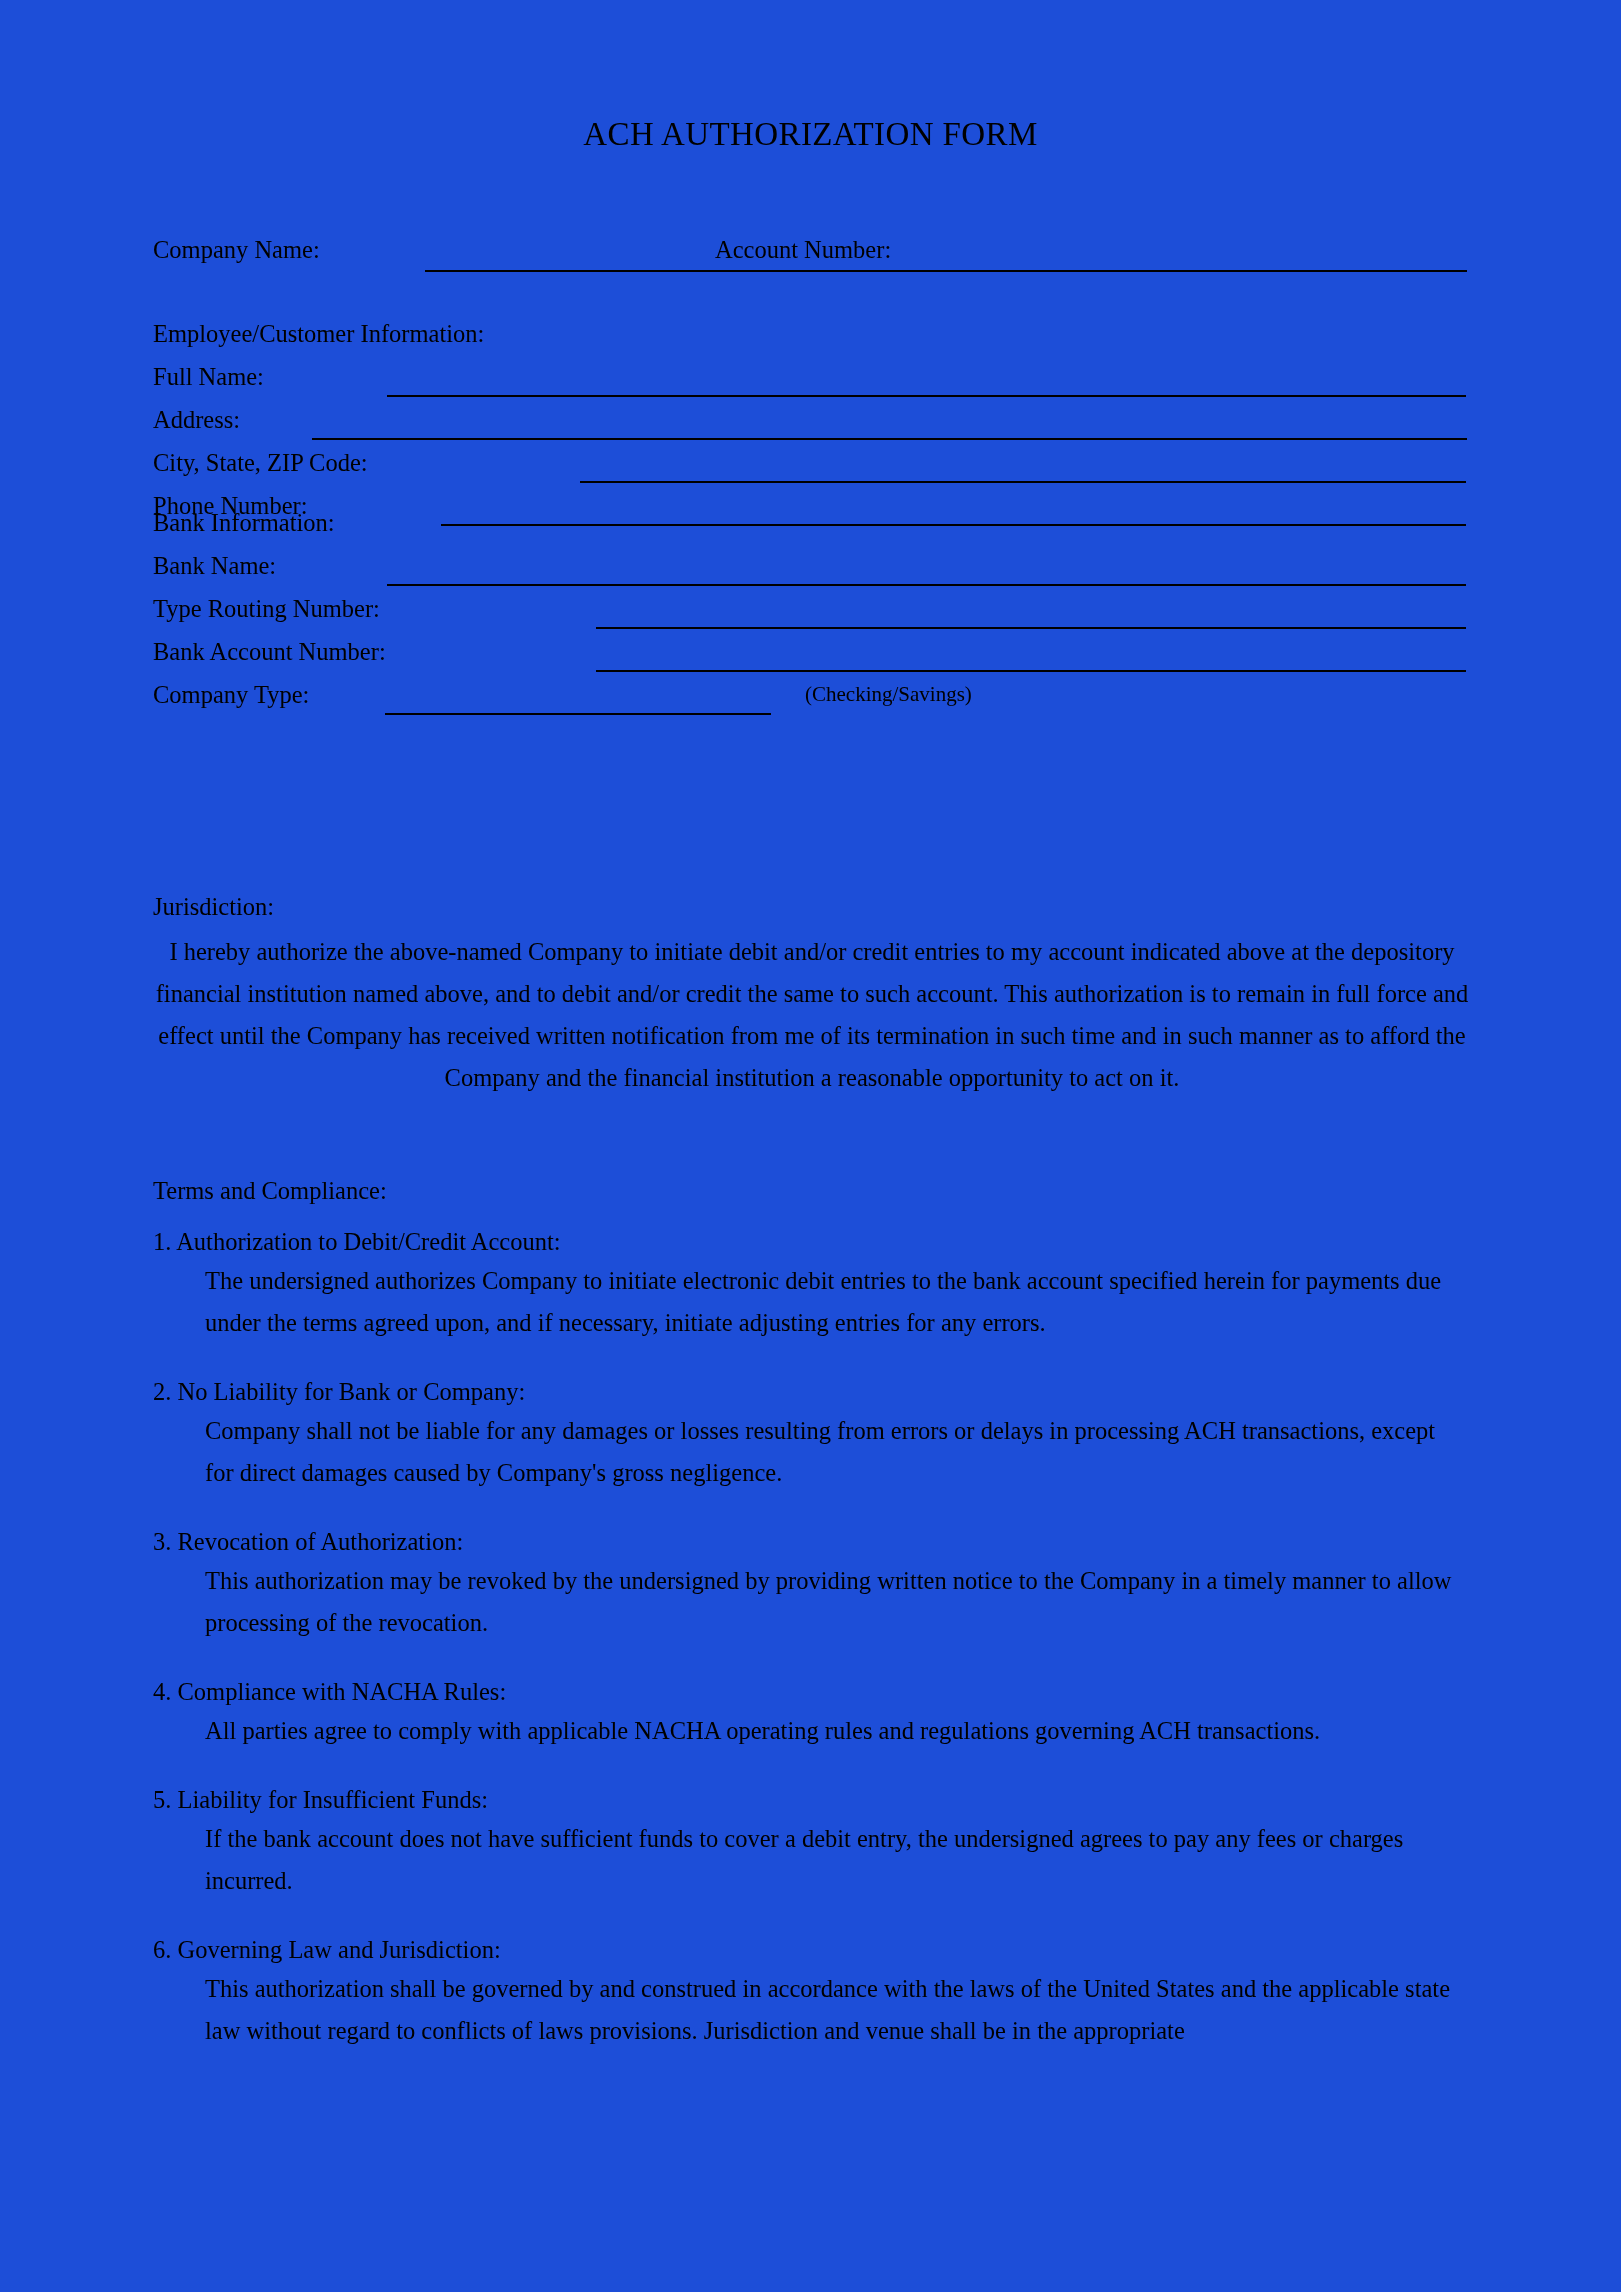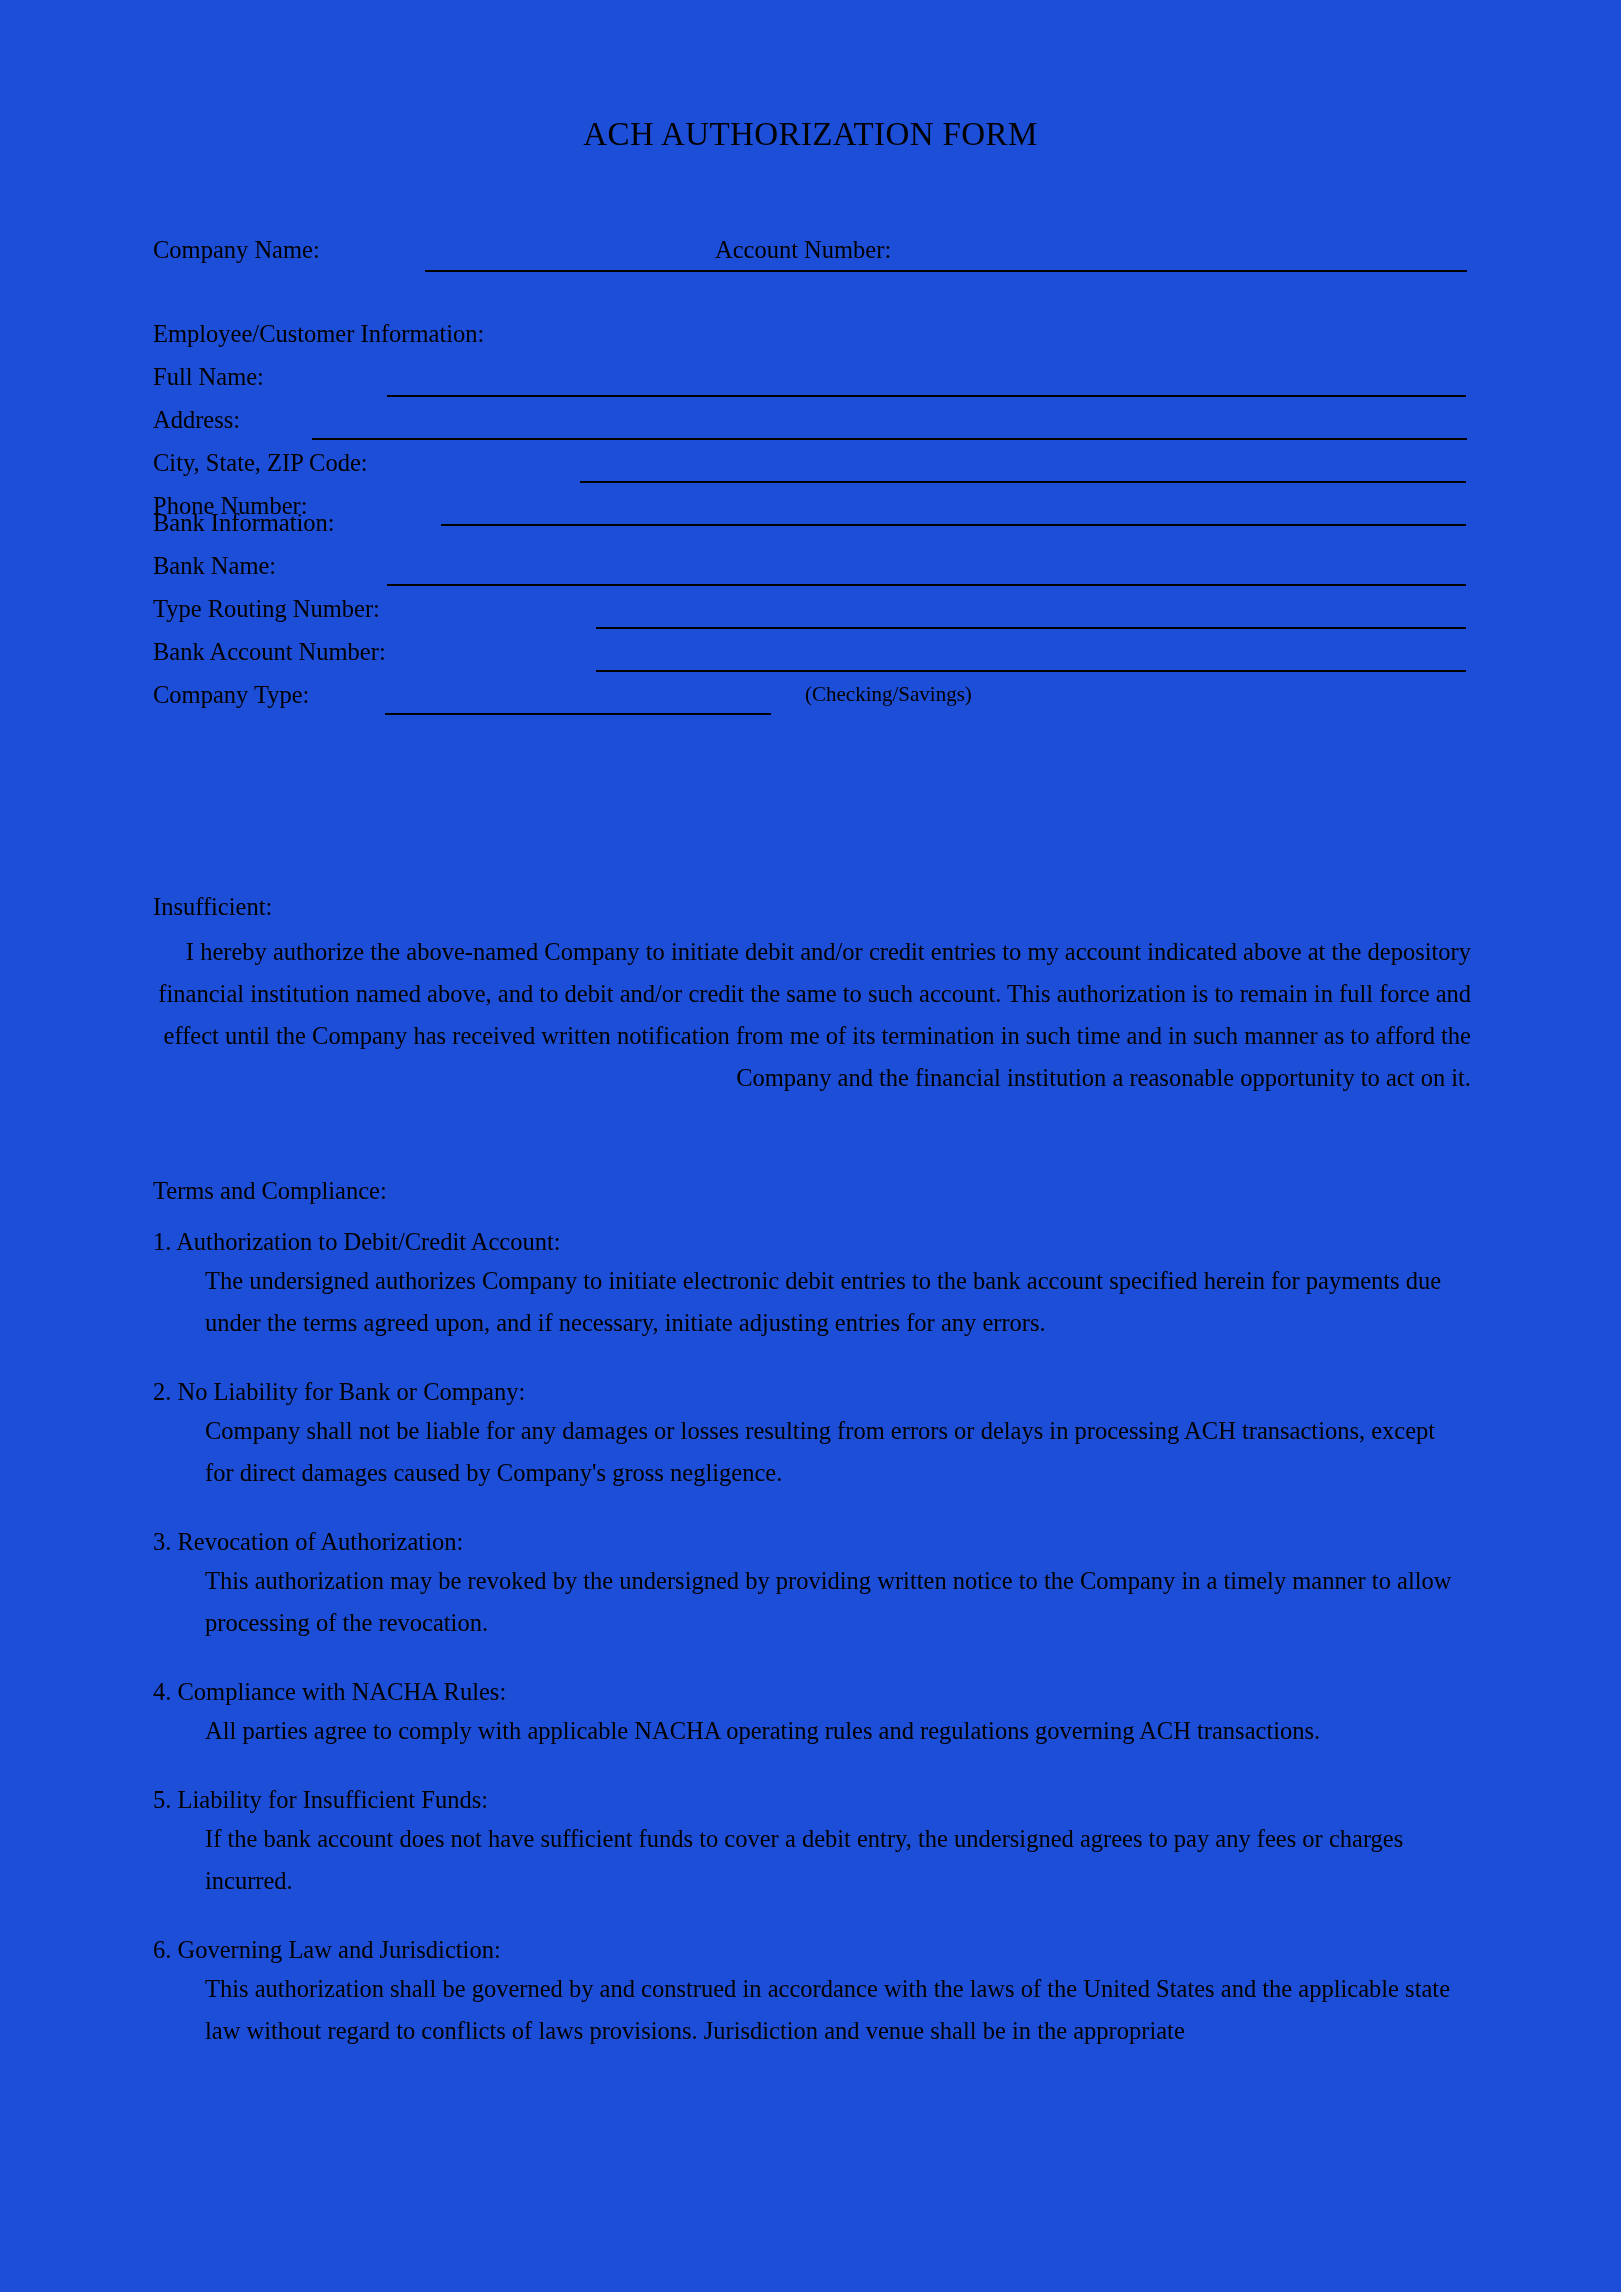--- a/index.html
+++ b/index.html
@@ -65,21 +65,21 @@
   .section-head {
     font-size: 24.5px;
     line-height: 29px;
     white-space: pre;
   }
 
   
   .para {
     font-size: 24.5px;
     line-height: 42px;
-    text-align: right;
+    text-align: center;
   }
 
   
   .term-title {
     font-size: 24.5px;
     line-height: 37px;
     white-space: pre;
   }
   .term-body {
     font-size: 24.5px;
@@ -149,21 +149,21 @@
     </div>
 
     <div class="form-row">
       <span class="lbl">Company Type:</span>
       <div class="rule" style="left:232px; width:386px;"></div>
       <span class="note" style="left:652px;">(Checking/Savings)</span>
     </div>
   </div>
 
   <div style="position:absolute; left:153px; top:892px; width:1318px;">
-    <div class="section-head">Insufficient:</div>
+    <div class="section-head">Jurisdiction:</div>
     <div style="height:9.8px;"></div>
     <div class="para">I hereby authorize the above-named Company to initiate debit and/or credit entries to my account indicated above at the depository financial institution named above, and to debit and/or credit the same to such account. This authorization is to remain in full force and effect until the Company has received written notification from me of its termination in such time and in such manner as to afford the Company and the financial institution a reasonable opportunity to act on it.</div>
   </div>
 
   <div style="position:absolute; left:153px; top:1176px; width:1318px;">
     <div class="section-head">Terms and Compliance:</div>
 
     <div style="height:17.6px;"></div>
 
     <div>

